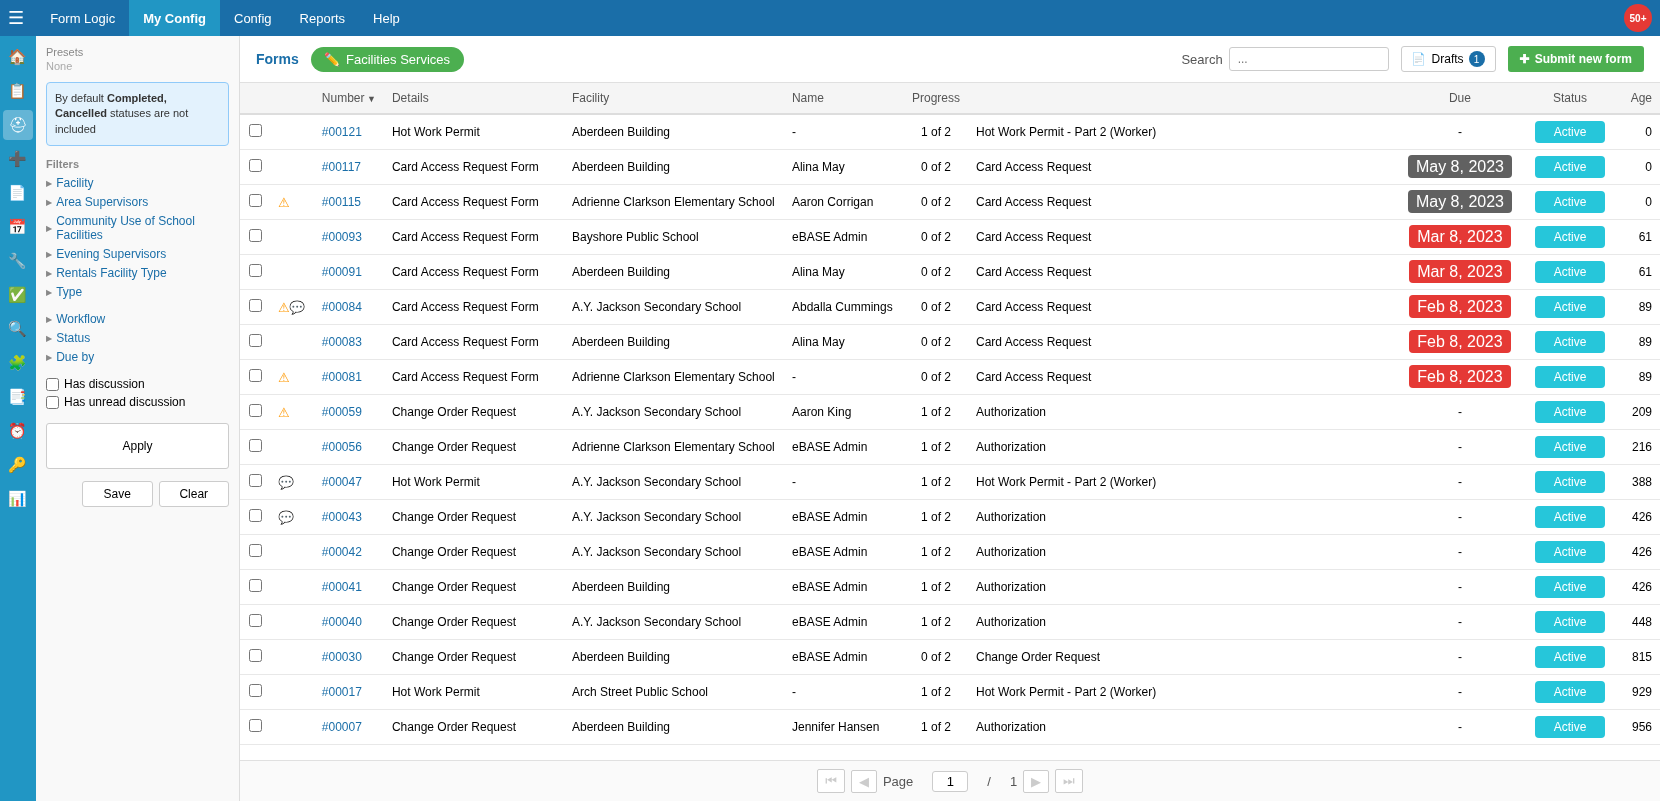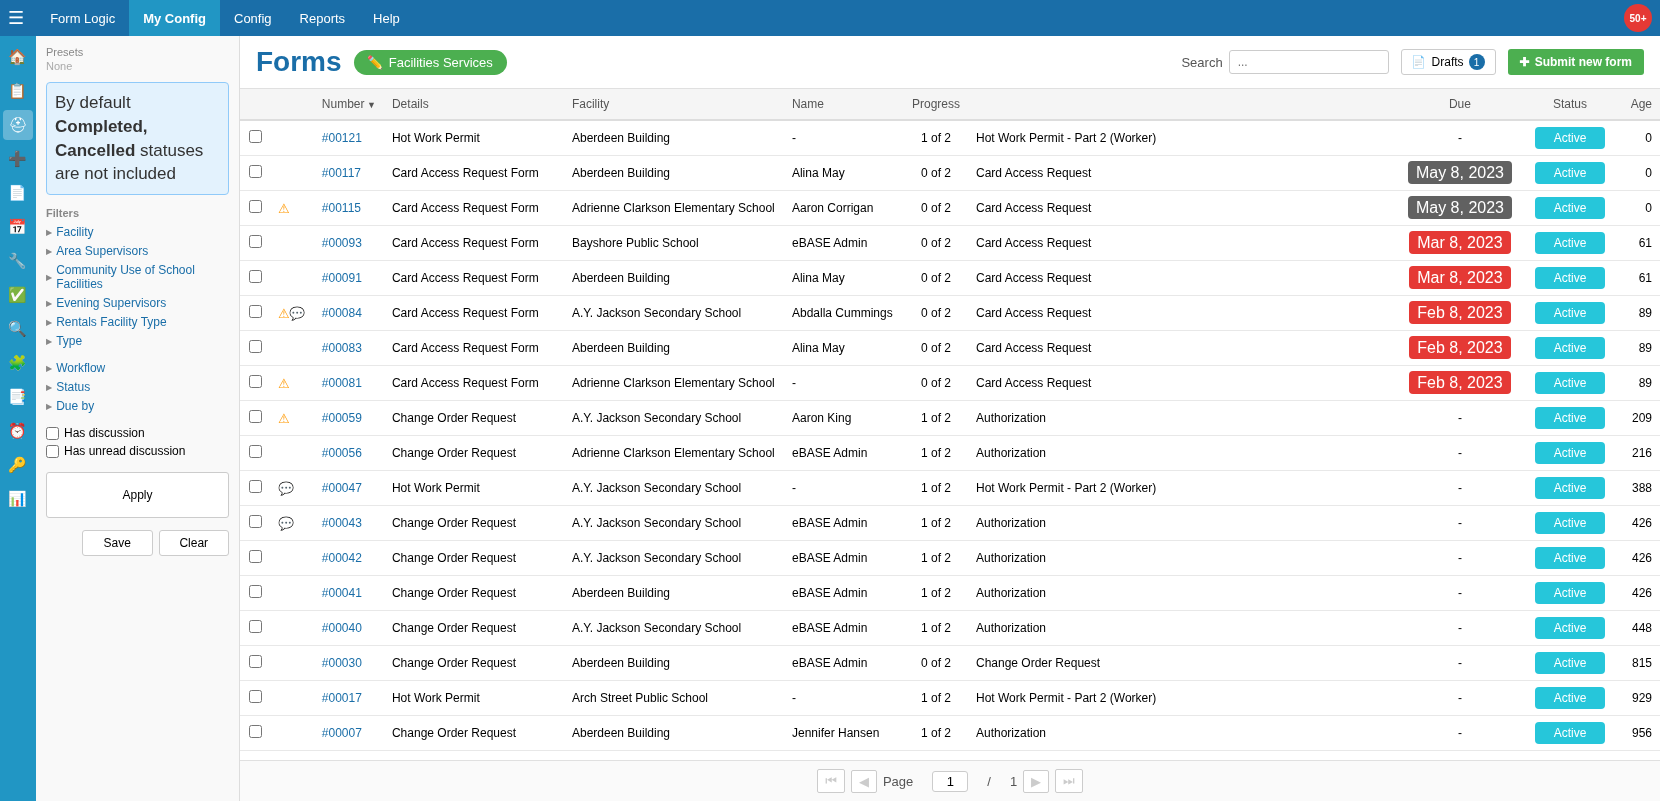--- a/index.html
+++ b/index.html
@@ -87,21 +87,21 @@
       overflow-y: auto;
       flex-shrink: 0;
     }
     .filter-panel .presets-label { font-size: 11px; color: #888; margin-bottom: 2px; }
     .filter-panel .presets-none { font-size: 11px; color: #aaa; margin-bottom: 10px; }
     .filter-panel .info-box {
       background: #e3f2fd;
       border: 1px solid #90caf9;
       border-radius: 4px;
       padding: 8px;
-      font-size: 17px;
+      font-size: 11px;
       color: #333;
       margin-bottom: 12px;
       line-height: 1.4;
     }
     .filter-panel .info-box strong { font-weight: bold; }
     .filters-label { font-size: 11px; color: #888; margin-bottom: 6px; font-weight: bold; }
     .filter-item {
       font-size: 12px;
       color: #1a6ea8;
       cursor: pointer;
@@ -147,21 +147,21 @@
     
     .forms-header {
       display: flex;
       align-items: center;
       padding: 10px 16px;
       gap: 12px;
       border-bottom: 1px solid #e0e0e0;
       flex-shrink: 0;
     }
     .forms-title {
-      font-size: 28px;
+      font-size: 14px;
       font-weight: bold;
       color: #1a6ea8;
     }
     .facility-badge {
       background: #4caf50;
       color: white;
       border-radius: 16px;
       padding: 5px 14px;
       font-size: 13px;
       display: flex;

